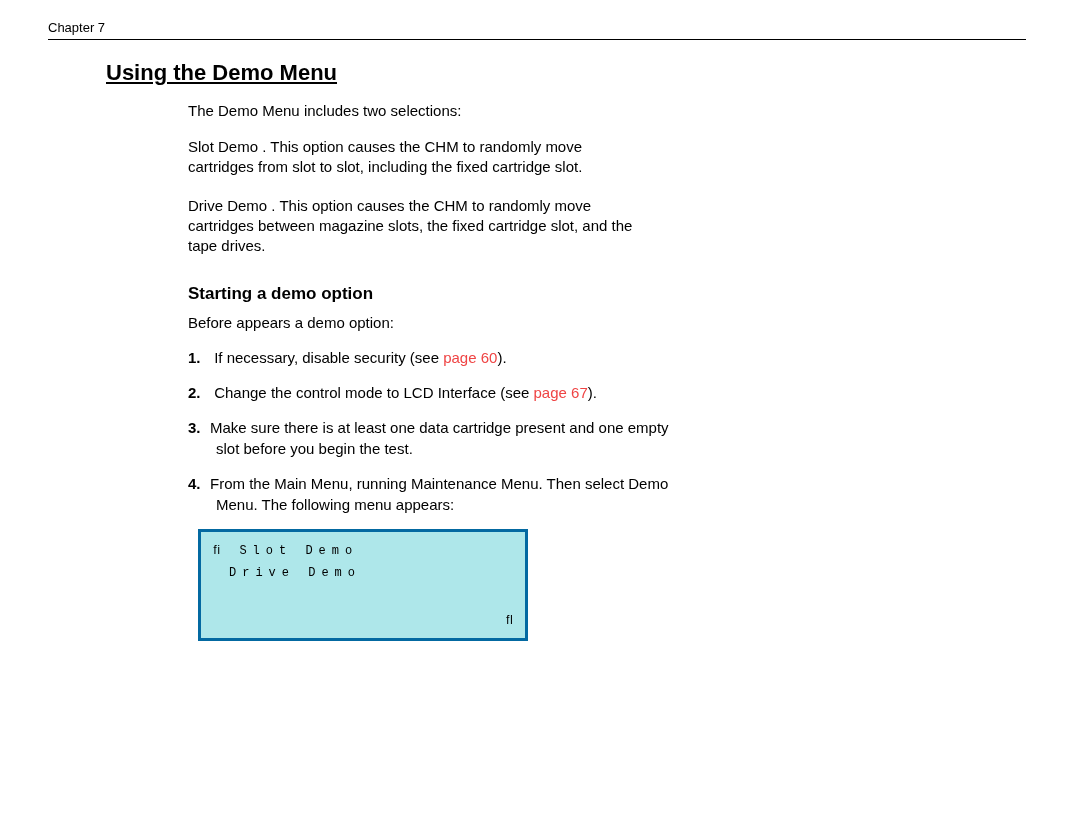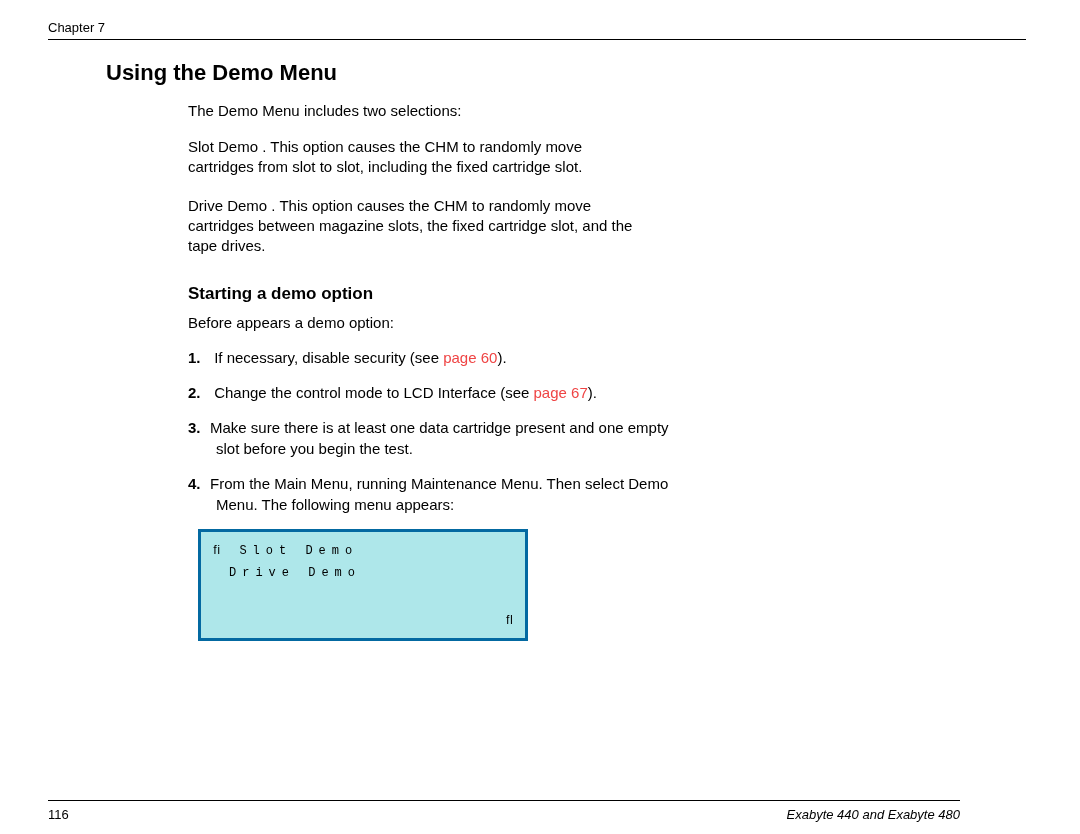--- a/index.html
+++ b/index.html
@@ -25,20 +25,21 @@
   }
   .hr-top {
     border: none;
     border-top: 1px solid #000;
     margin: 0 0 10px 0;
   }
   .main-title {
     font-size: 22px;
     font-weight: bold;
     margin: 20px 0 16px 58px;
+    text-decoration: underline;
   }
   .intro {
     margin-left: 140px;
     margin-bottom: 18px;
   }
   .demo-item {
     margin-left: 140px;
     margin-bottom: 18px;
     max-width: 460px;
     line-height: 1.35;
@@ -138,21 +139,14 @@
     <li>Make sure there is at least one data cartridge present and one empty slot before you begin the test.</li>
     <li>From the Main Menu, running Maintenance Menu. Then select Demo Menu. The following menu appears:</li>
   </ol>
 
   <div class="lcd-screen">
     <div class="lcd-line1">ﬁ Slot  Demo</div>
     <div class="lcd-line2">Drive  Demo</div>
     <div class="lcd-line3">ﬂ</div>
   </div>
 
-  <div class="footer">
-    <hr class="hr-bottom">
-    <div class="footer-row">
-      <span>116</span>
-      <span class="footer-right">Exabyte 440 and Exabyte 480</span>
-    </div>
-  </div>
 
 </div>
 
 </body></html>

